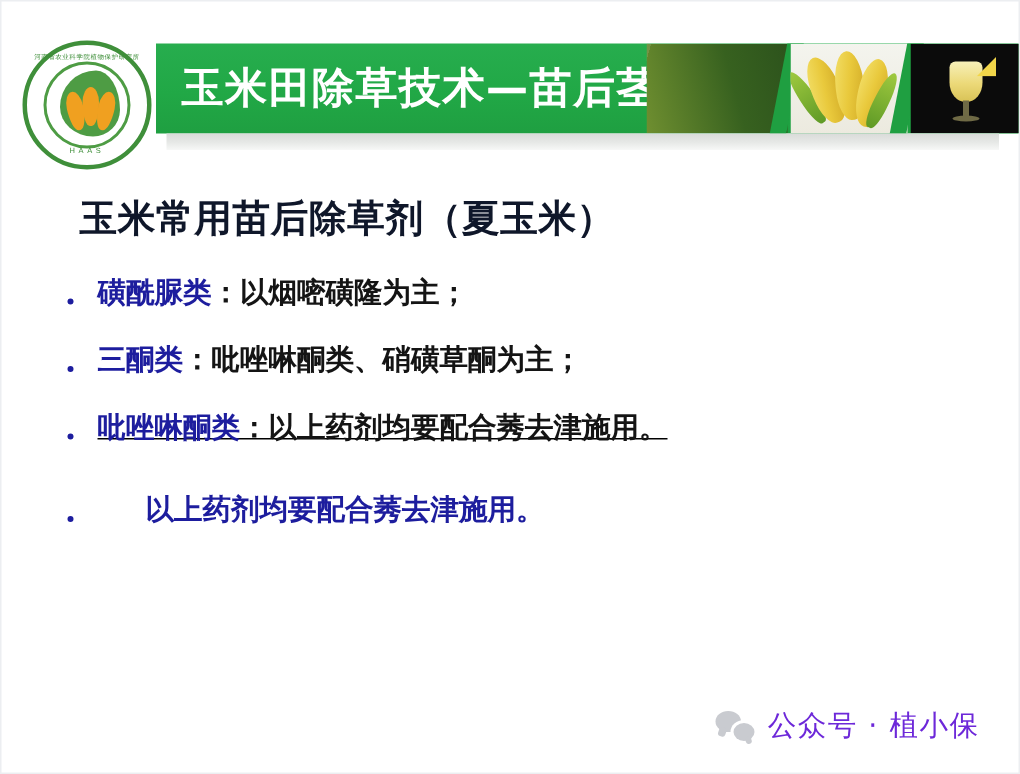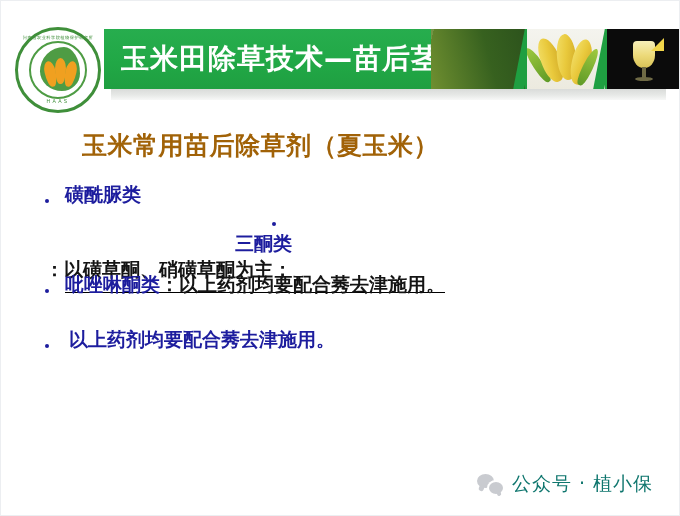--- a/index.html
+++ b/index.html
@@ -229,26 +229,25 @@
     left: 0;
     top: 118px;
     width: 680px;
     height: 340px;
   }
   #slide-heading {
     position: absolute;
     left: 52px;
     top: 10px;
     font-size: 25px;
-    color: #a16207;
+    color: #0f172a;
     font-weight: bold;
     letter-spacing: .5px;
     white-space: nowrap;
     font-family: "DejaVu Sans", "Liberation Sans", sans-serif;
-    margin-left: 29px;
   }
 
   .bullet-row {
     position: absolute;
     left: 44px;
     display: flex;
     align-items: flex-end;
     white-space: nowrap;
   }
   .bullet-dot {
@@ -270,23 +269,23 @@
   }
   .bullet-rest {
     color: #141414;
     font-size: 19px;
     font-weight: bold;
     font-family: "DejaVu Sans", "Liberation Sans", sans-serif;
   }
   .bullet-rest.blue { color: #1d1d9e; }
 
   #bullet-0 { top: 63px; }
-  #bullet-1 { top: 108px; flex-direction: column; }
+  #bullet-1 { top: 108px; }
   #bullet-2 { top: 153px; text-decoration: underline; }
-  #bullet-3 { top: 208px; }
+  #bullet-3 { top: 208px; gap: 28px; }
   #bullet-3 .bullet-dot { margin-right: 20px; }
 
   
   #footer-watermark {
     position: absolute;
     right: 26px;
     bottom: 18px;
     display: flex;
     align-items: center;
     gap: 9px;
@@ -326,21 +325,21 @@
     content: "";
     position: absolute;
     right: 2px; bottom: -2px;
     width: 4px; height: 5px;
     background: #c9cbd0;
     border-radius: 2px;
     transform: rotate(-20deg);
   }
   #footer-text {
     font-size: 19px;
-    color: #0f766e;
+    color: #6d28d9;
     letter-spacing: 1px;
     white-space: nowrap;
     font-family: "DejaVu Sans", "Liberation Sans", sans-serif;
   }
 </style>
 </head>
 <body>
 
 <div id="slide">
 
@@ -398,26 +397,27 @@
     <div id="banner-shadow"></div>
   </div>
 
   <div id="body-area">
 
     <div id="slide-heading">玉米常用苗后除草剂（夏玉米）</div>
 
     <div class="bullet-row" id="bullet-0">
       <span class="bullet-dot"></span>
       <span class="bullet-term">磺酰脲类</span>
+      <span class="bullet-rest">：以烟嘧磺隆为主；</span>
     </div>
 
     <div class="bullet-row" id="bullet-1">
       <span class="bullet-dot"></span>
       <span class="bullet-term">三酮类</span>
-      <span class="bullet-rest">：以磺草酮、硝磺草酮为主；</span>
+      <span class="bullet-rest">：吡唑啉酮类、硝磺草酮为主；</span>
     </div>
 
     <div class="bullet-row" id="bullet-2">
       <span class="bullet-dot"></span>
       <span class="bullet-term">吡唑啉酮类</span>
       <span class="bullet-rest">：以上药剂均要配合莠去津施用。</span>
     </div>
 
     <div class="bullet-row" id="bullet-3">
       <span class="bullet-dot"></span>

